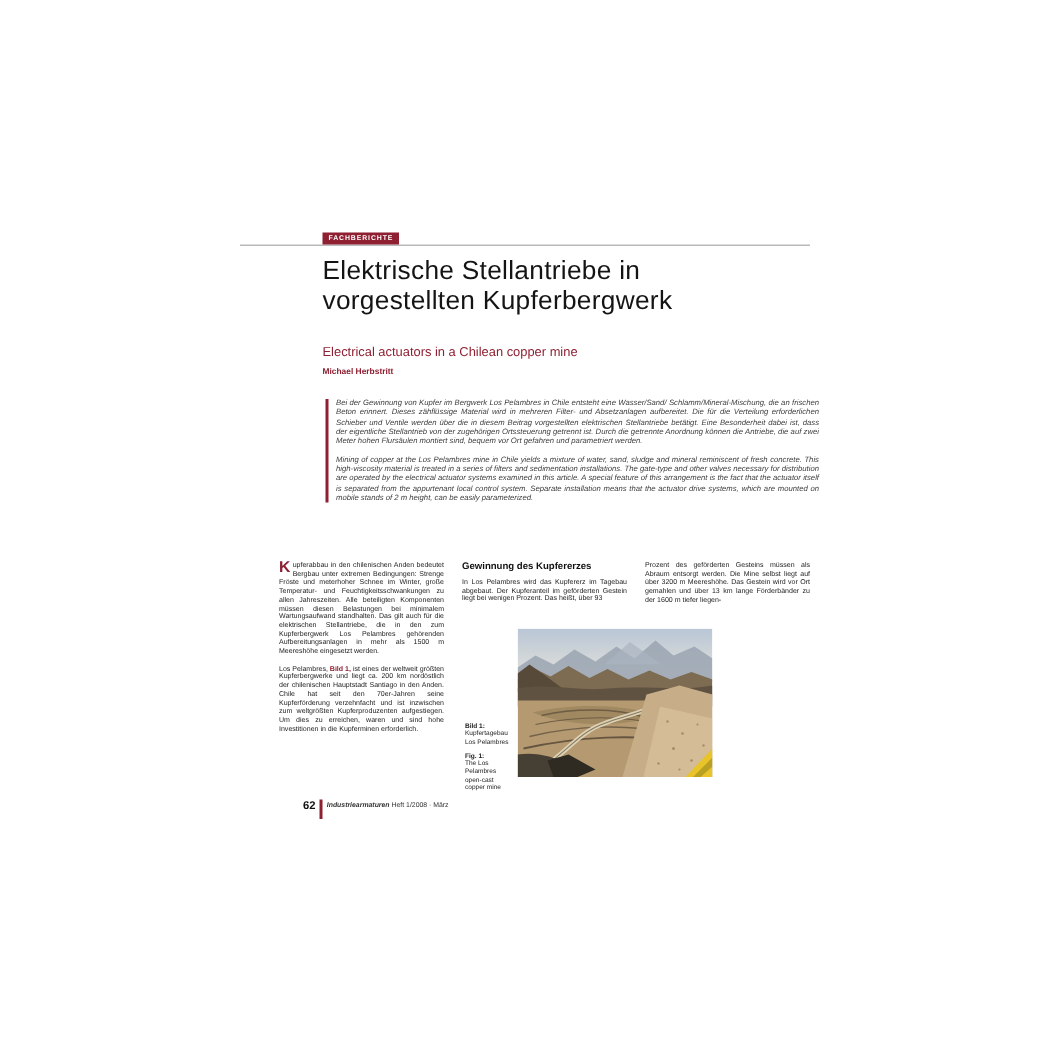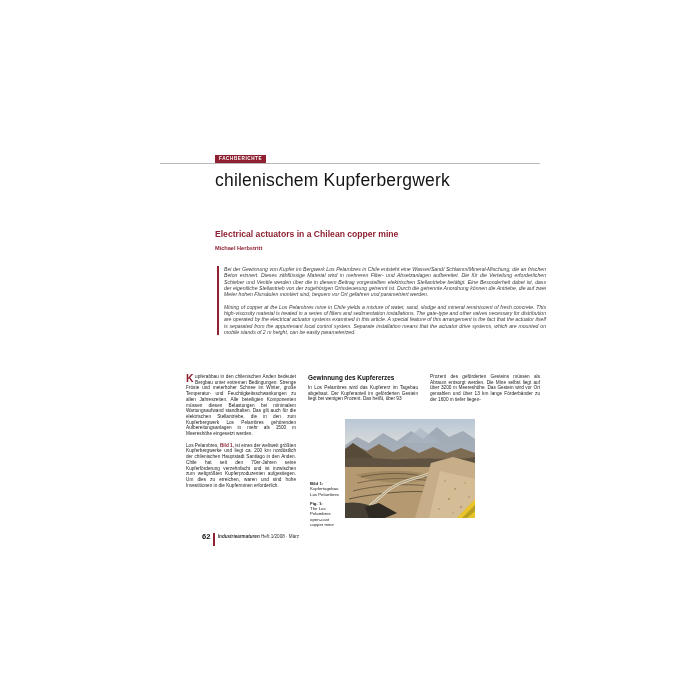--- a/index.html
+++ b/index.html
@@ -16,21 +16,21 @@
     left:215px;top:155px;height:8px;background:#8e2032;color:#fff;
     font-size:4.6px;font-weight:bold;letter-spacing:0.6px;
     padding:0 4px;display:flex;align-items:center;line-height:8px;
   }
   .title{
     left:215px;top:171px;width:320px;color:#141414;
     font-size:17.5px;line-height:19.5px;font-weight:400;letter-spacing:0.2px;
   }
   .subtitle{
     left:215px;top:229px;width:320px;color:#8e2032;
-    font-size:8.6px;font-weight:bold;
+    font-size:8.6px;font-weight:normal;
   }
   .author{
     left:215px;top:245px;width:320px;color:#8e2032;
     font-size:5.6px;font-weight:bold;
   }
 
   
   .abstract{
     left:217px;top:266px;width:322px;
     border-left:2px solid #8e2032;padding-left:5px;
@@ -81,21 +81,22 @@
 </style>
 </head>
 <body>
 
 <div class="abs rule"></div>
 <div class="abs badge">
   <span>FACHBERICHTE</span>
 </div>
 
 <div class="abs title">
-  <div>chilenischem Kupferbergwerk</div>
+  <div>Elektrische Stellantriebe in</div>
+  <div>vorgestellten Kupferbergwerk</div>
 </div>
 <div class="abs subtitle">Electrical actuators in a Chilean copper mine</div>
 <div class="abs author">Michael Herbstritt</div>
 
 <div class="abs abstract">
   <p>Bei der Gewinnung von Kupfer im Bergwerk Los Pelambres in Chile entsteht eine Wasser/Sand/ Schlamm/Mineral-Mischung, die an frischen Beton erinnert. Dieses zähflüssige Material wird in mehreren Filter- und Absetzanlagen aufbereitet. Die für die Verteilung erforderlichen Schieber und Ventile werden über die in diesem Beitrag vorgestellten elektrischen Stellantriebe betätigt. Eine Besonderheit dabei ist, dass der eigentliche Stellantrieb von der zugehörigen Ortssteuerung getrennt ist. Durch die getrennte Anordnung können die Antriebe, die auf zwei Meter hohen Flursäulen montiert sind, bequem vor Ort gefahren und parametriert werden.</p>
   <p>Mining of copper at the Los Pelambres mine in Chile yields a mixture of water, sand, sludge and mineral reminiscent of fresh concrete. This high-viscosity material is treated in a series of filters and sedimentation installations. The gate-type and other valves necessary for distribution are operated by the electrical actuator systems examined in this article. A special feature of this arrangement is the fact that the actuator itself is separated from the appurtenant local control system. Separate installation means that the actuator drive systems, which are mounted on mobile stands of 2 m height, can be easily parameterized.</p>
 </div>
 
 <div class="abs columns">

